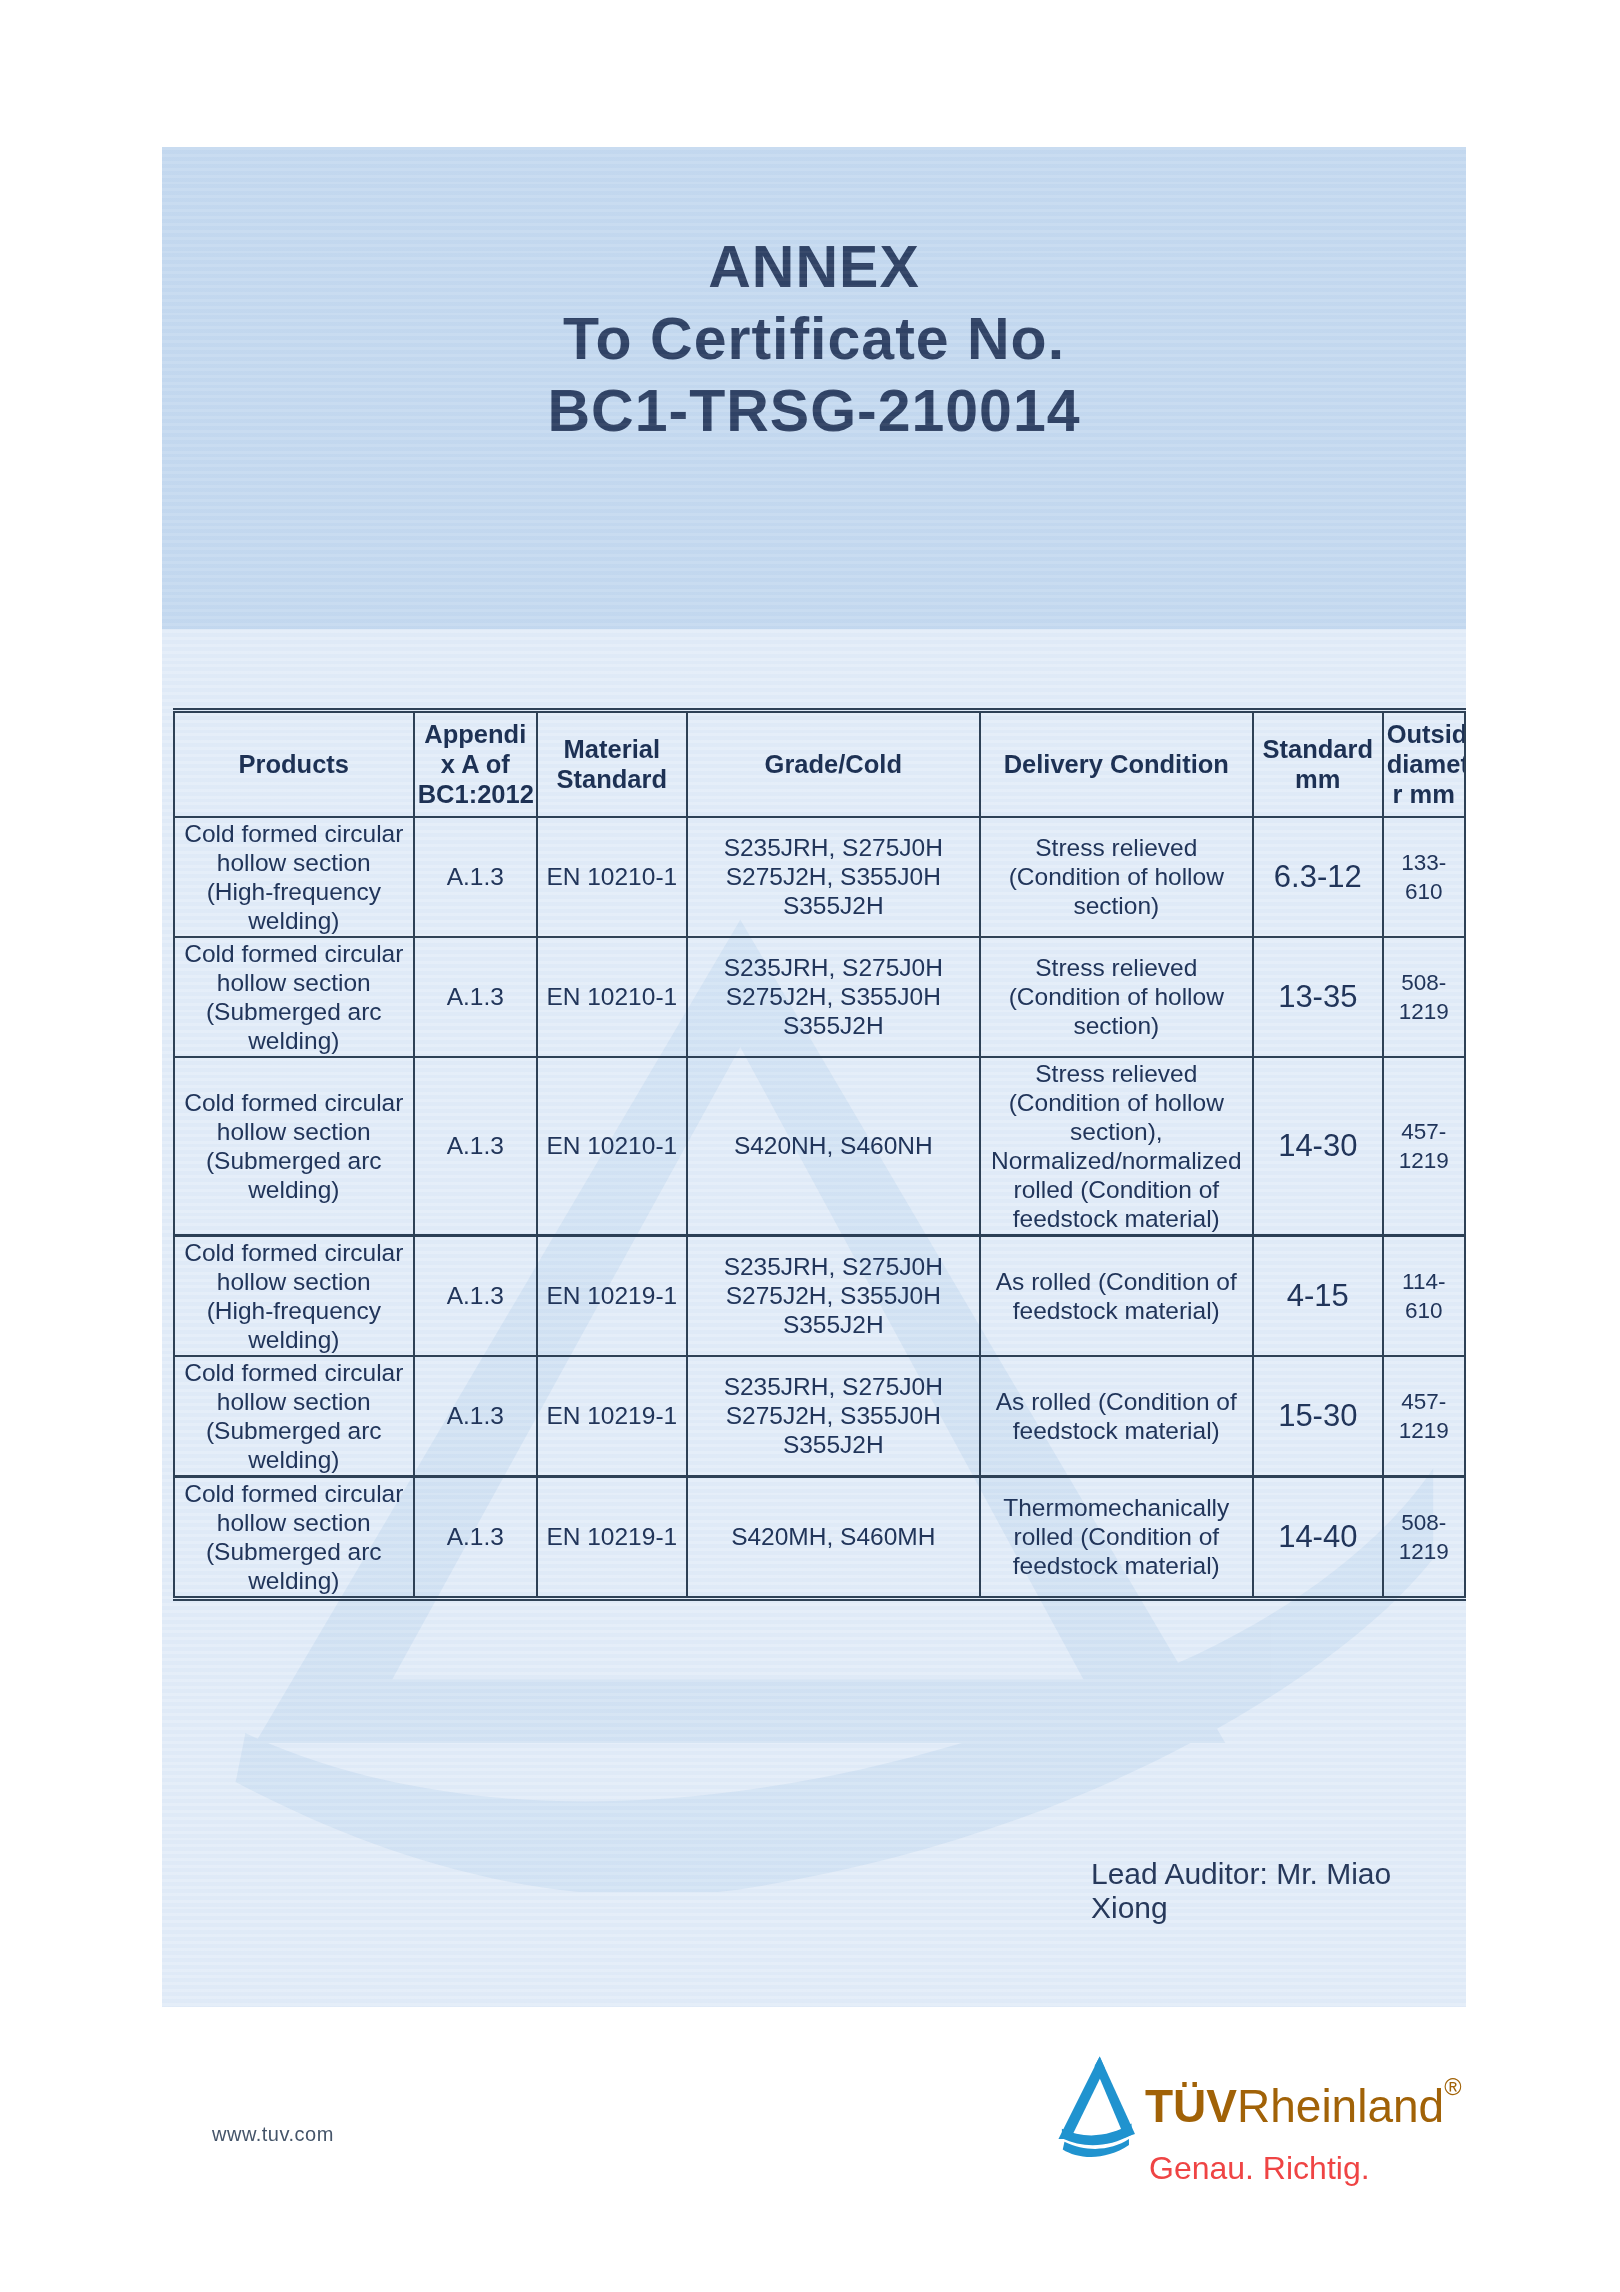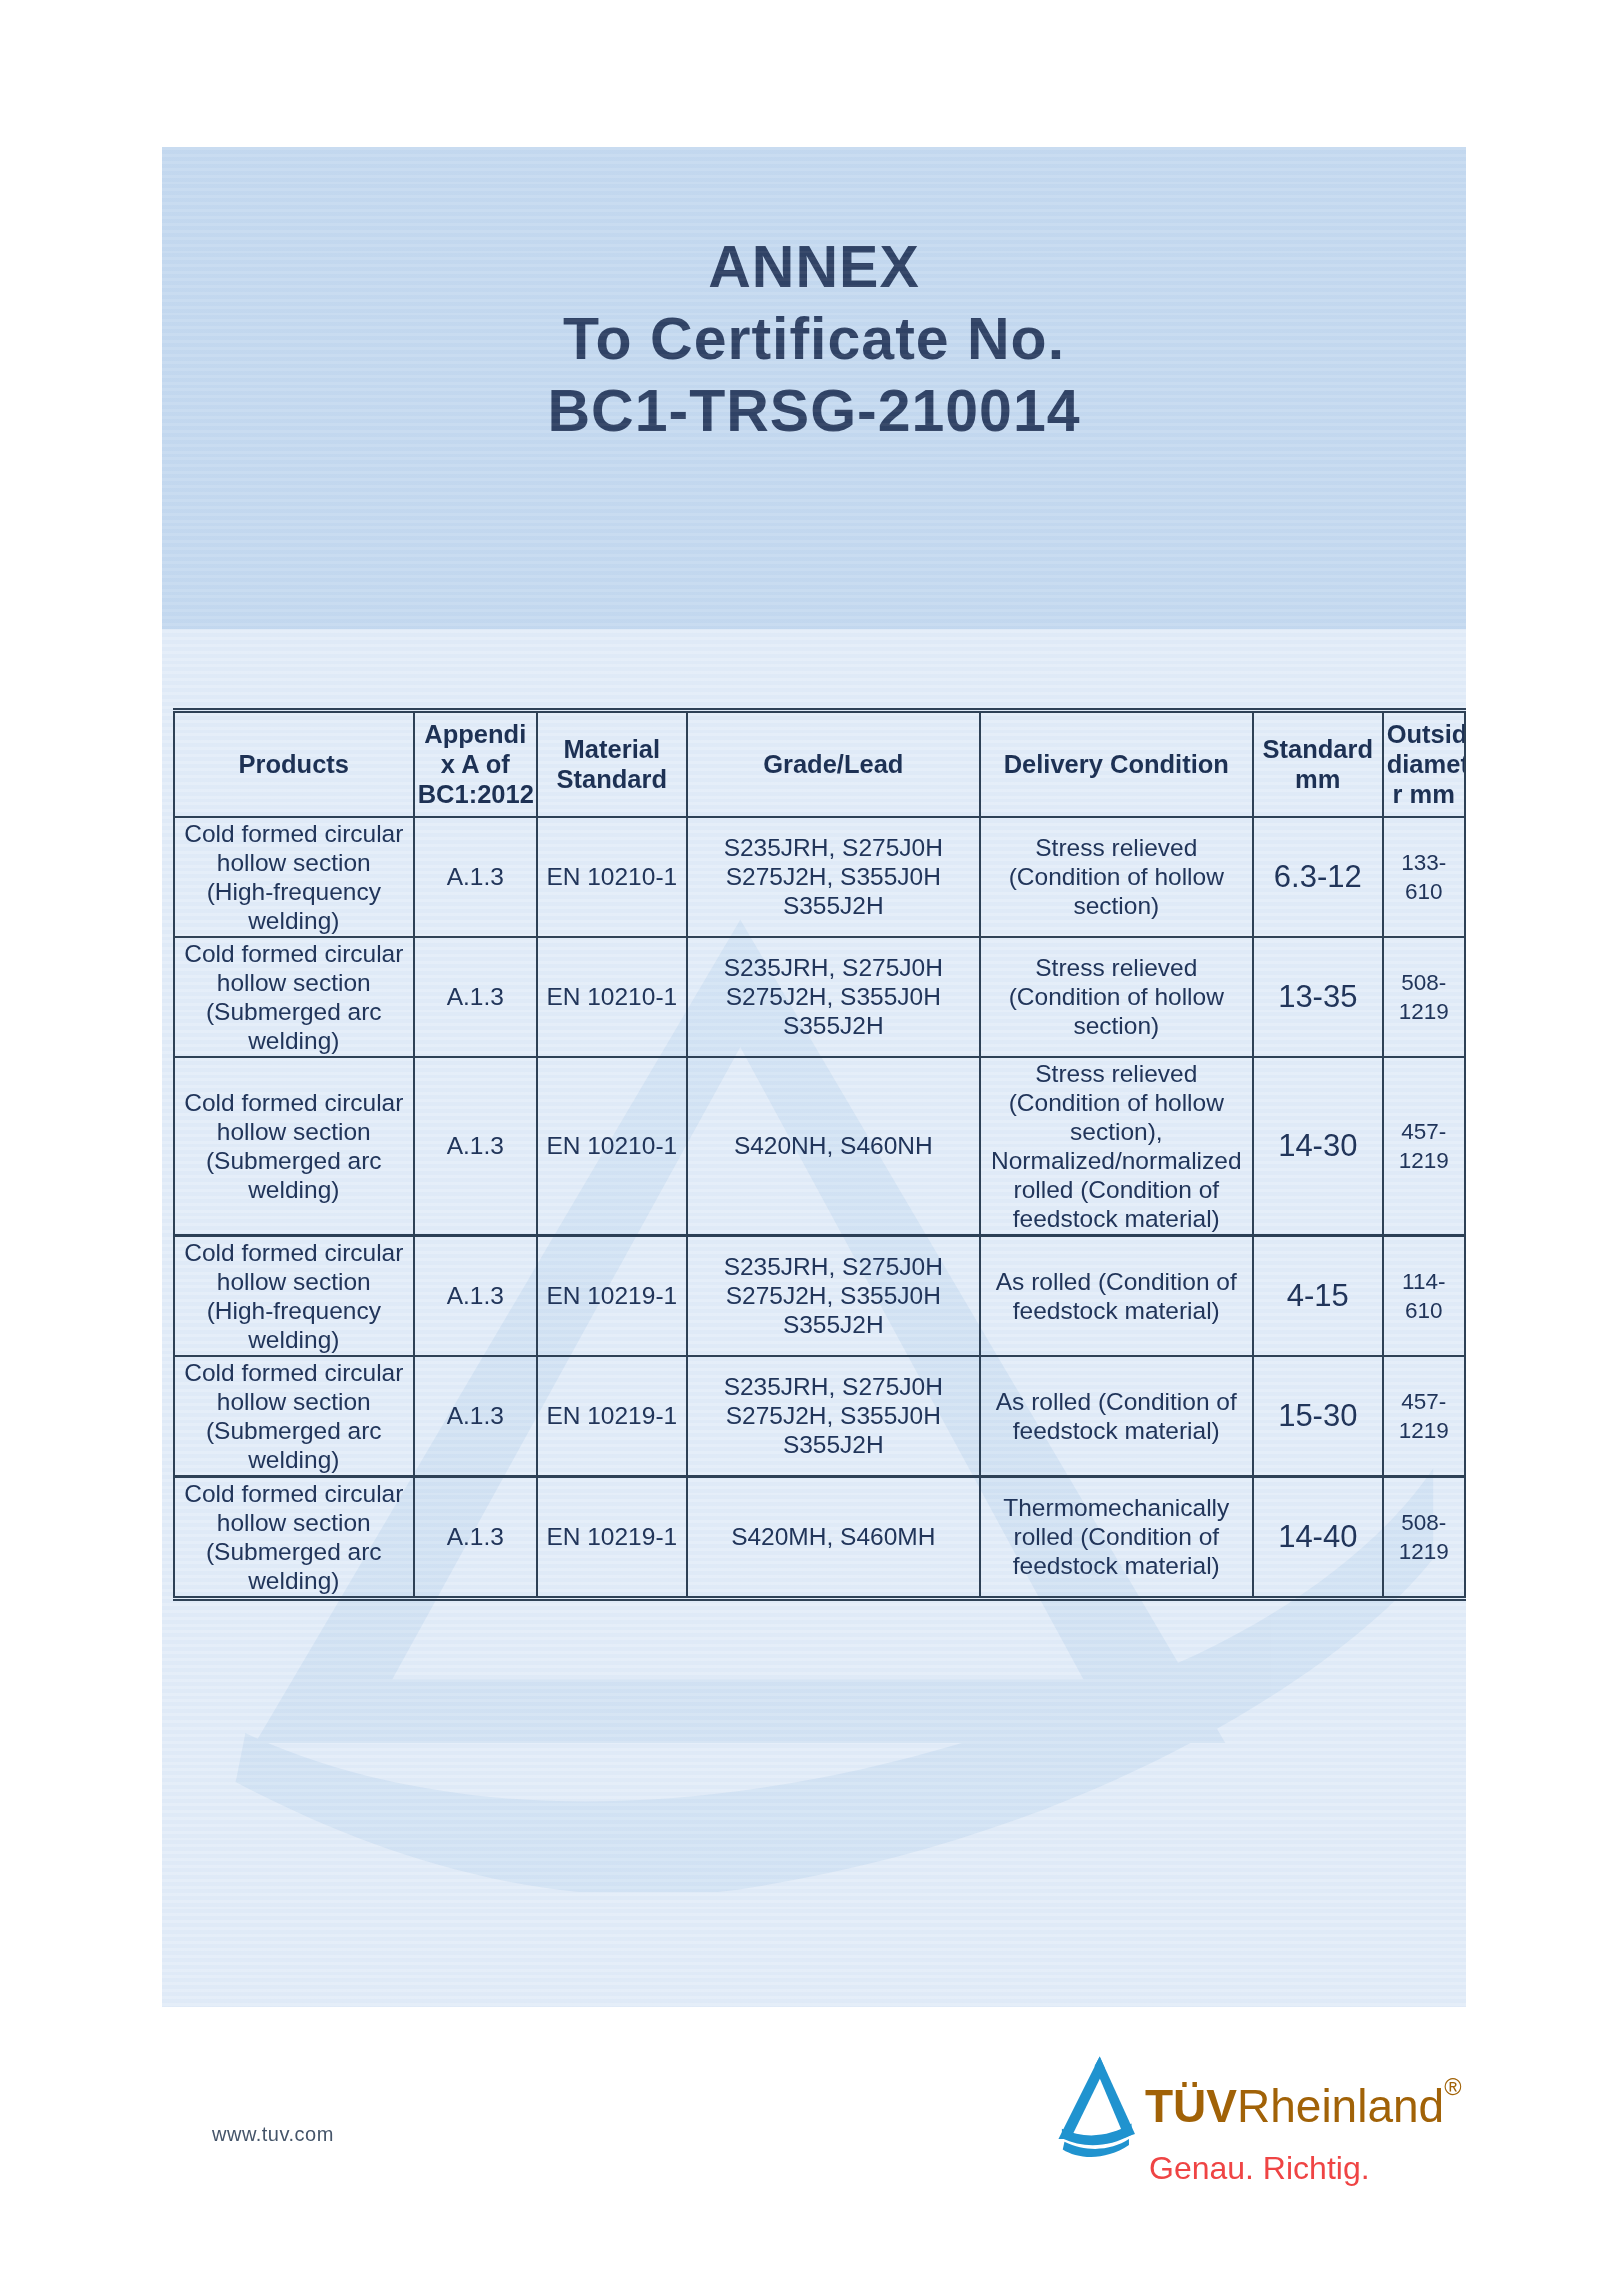--- a/index.html
+++ b/index.html
@@ -95,21 +95,21 @@
       <col style="width:82px">
     </colgroup>
     <tbody>
         <tr style="height:106px">
       <th>Products</th>
       <th>Appendi
 x A of
 BC1:2012</th>
       <th>Material
 Standard</th>
-      <th>Grade/Lead</th>
+      <th>Grade/Cold</th>
       <th>Delivery Condition</th>
       <th>Standard
 mm</th>
       <th>Outside
 diamete
 r mm</th>
     </tr>
     <tr style="height:109px">
       <td class="c-prod">Cold formed circular
 hollow section
@@ -203,20 +203,21 @@
       <td>Thermomechanically
 rolled (Condition of
 feedstock material)</td>
       <td class="c-thick">14-40</td>
       <td class="c-diam">508-
 1219</td>
     </tr>
   </tbody>
     </table>
 
+  <div class="lead-auditor">Lead Auditor: Mr. Miao Xiong</div>
 
 </div>
 
 <div class="website">www.tuv.com</div>
 
 <svg class="tuv-logo" viewBox="0 0 100 122" aria-hidden="true">
   <g fill="#2093cf">
     <path d="M52,0 L4,96 L18,96 L58,14 Z"></path>
     <path d="M52,0 L93,90 L81,94 L46,11 Z"></path>
     <path d="M8,84 C34,96 62,94 89,78 L89,91 C62,106 33,107 8,95 Z"></path>

